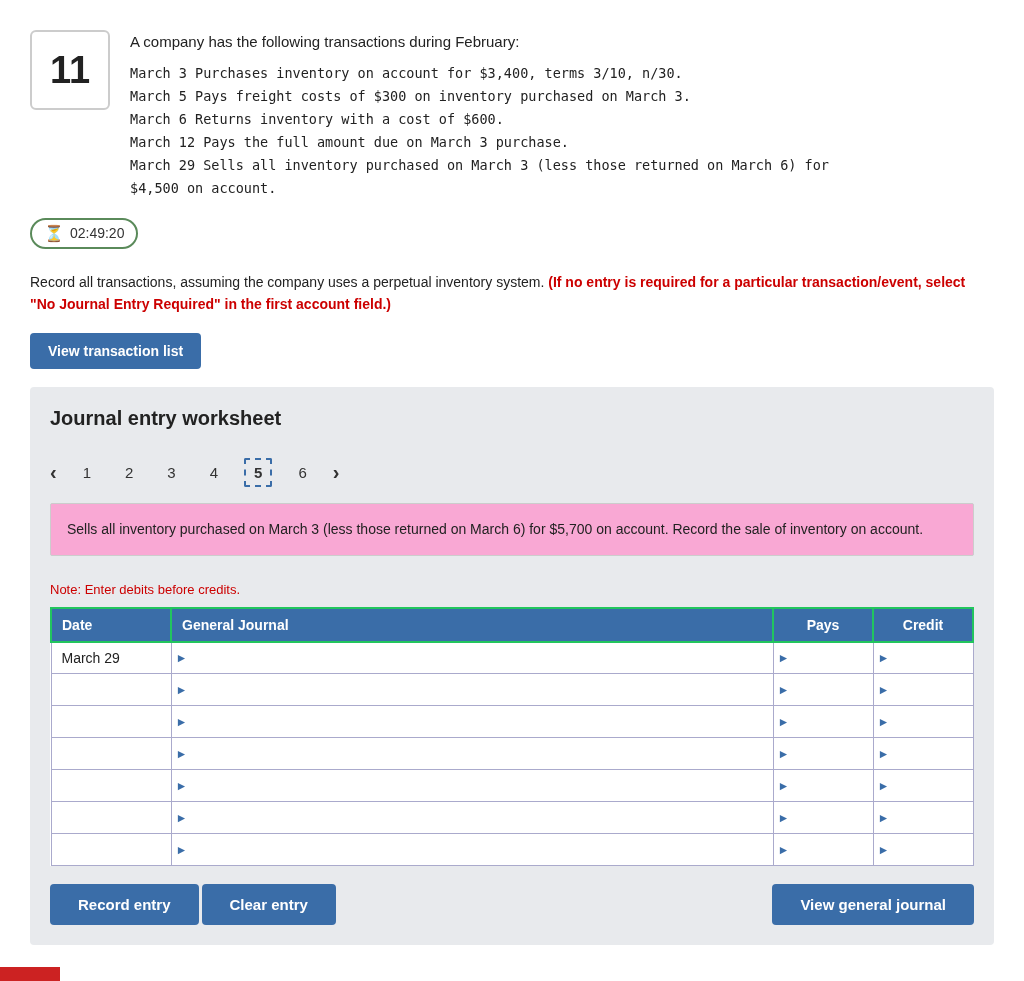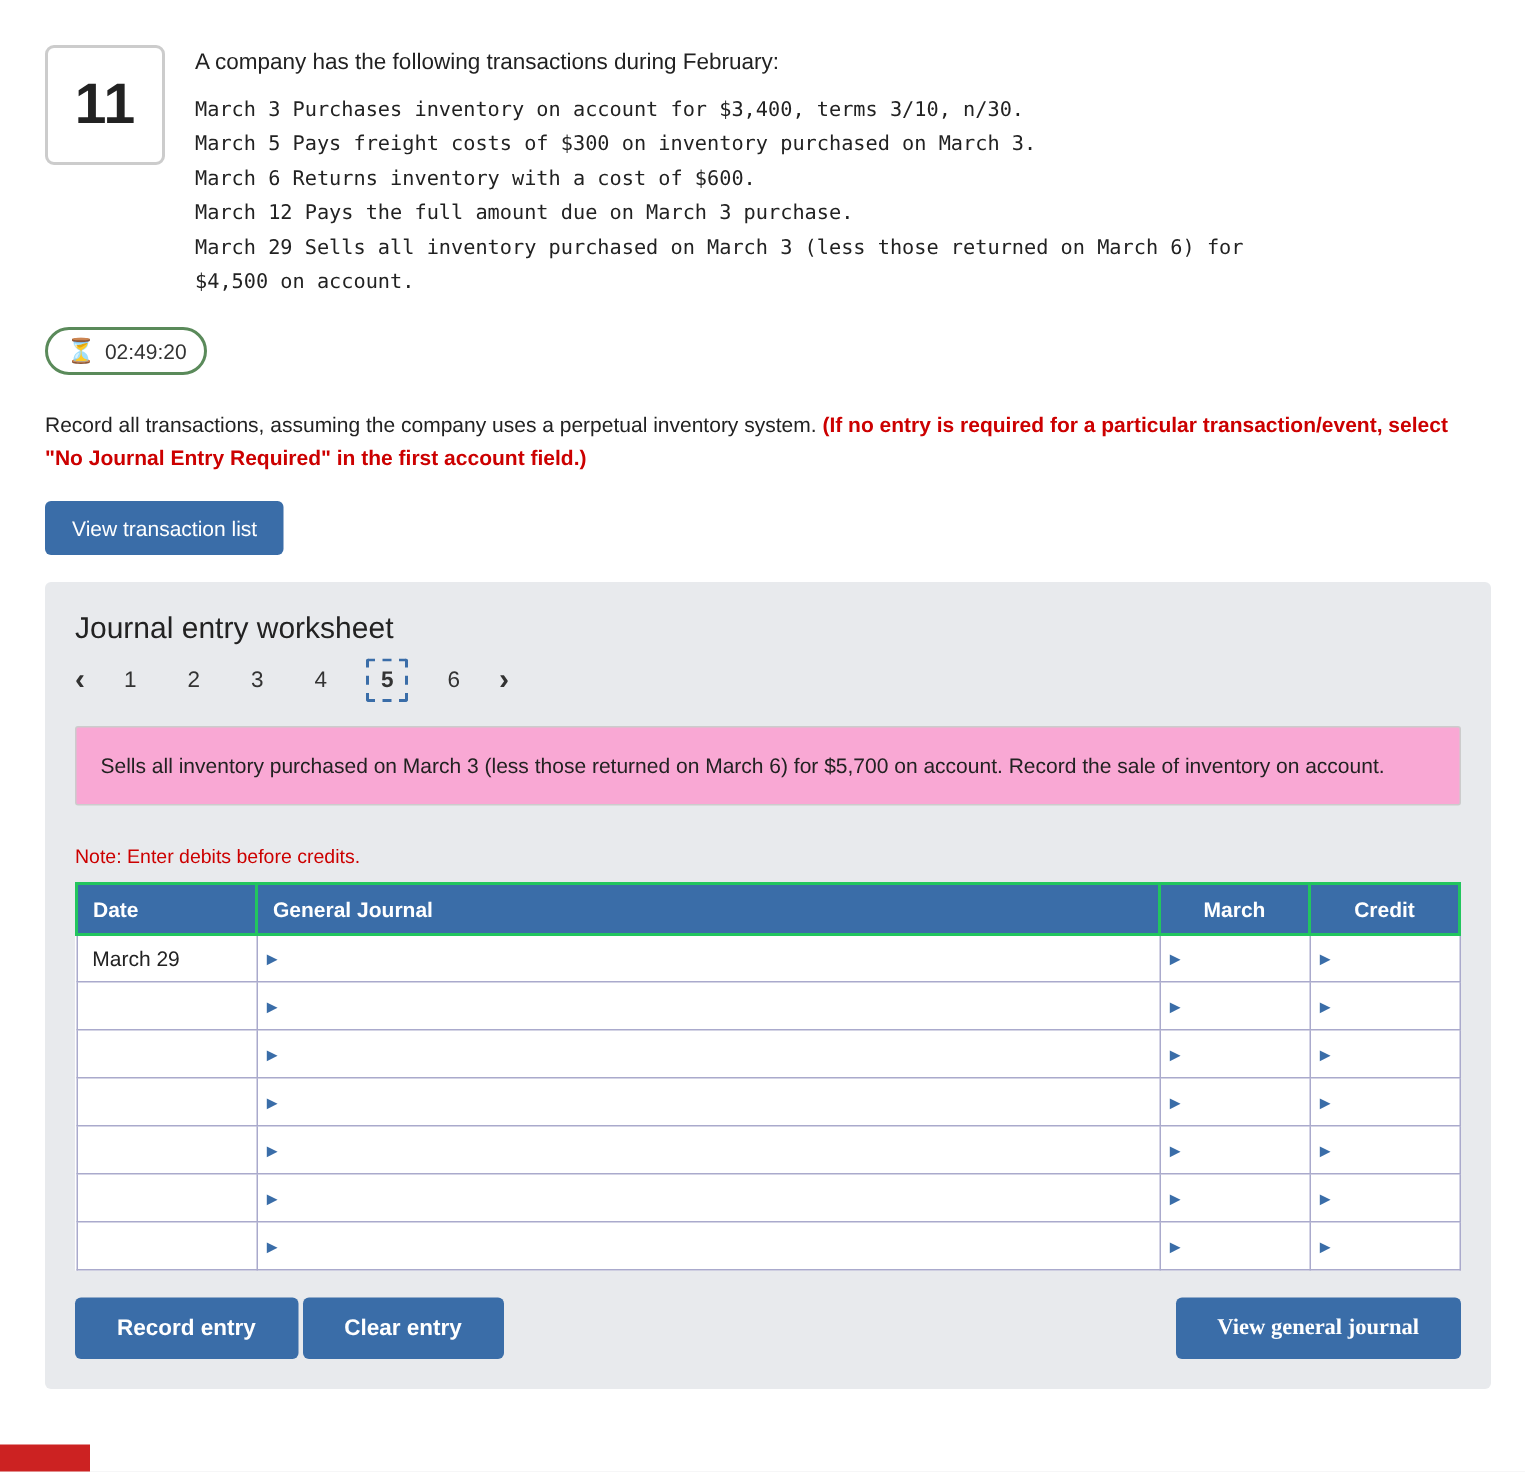--- a/index.html
+++ b/index.html
@@ -79,34 +79,34 @@
       color: #cc0000;
       font-weight: bold;
     }
     .view-transaction-btn {
       background: #3a6da8;
       color: #fff;
       border: none;
       border-radius: 4px;
       padding: 10px 18px;
       font-size: 14px;
-      font-weight: normal;
+      font-weight: bold;
       cursor: pointer;
       margin-bottom: 18px;
     }
     .worksheet-container {
       background: #e8eaed;
       border-radius: 4px;
       padding: 20px;
       margin-bottom: 20px;
     }
     .worksheet-title {
       font-size: 20px;
-      font-weight: normal;
-      margin-bottom: 8px;
+      font-weight: bold;
+      margin-bottom: 28px;
     }
     .nav-tabs {
       display: flex;
       align-items: center;
       gap: 18px;
       margin-bottom: 16px;
     }
     .nav-arrow {
       font-size: 20px;
       cursor: pointer;
@@ -225,21 +225,20 @@
     .btn-view-journal {
       background: #3a6da8;
       color: #fff;
       border: none;
       border-radius: 4px;
       padding: 12px 28px;
       font-size: 15px;
       font-weight: bold;
       cursor: pointer;
       margin-left: auto;
-      font-family: Liberation Serif, serif;
     }
     .bottom-red-bar {
       position: absolute;
       bottom: 0;
       left: 0;
       width: 60px;
       height: 18px;
       background: #cc2222;
     }
   </style>
@@ -303,21 +302,21 @@
       <span>Sells all inventory purchased on March 3 (less those returned on March 6) for $5,700 on account. Record the sale of inventory on account.</span>
     </div>
 
     <div class="note-text">Note: Enter debits before credits.</div>
 
     <table class="journal-table">
       <thead>
         <tr>
           <th>Date</th>
           <th>General Journal</th>
-          <th>March</th>
+          <th>Pays</th>
           <th>Credit</th>
         </tr>
       </thead>
       <tbody>
 
         <tr>
           <td>
             <span>March 29</span>
           </td>
           <td>

